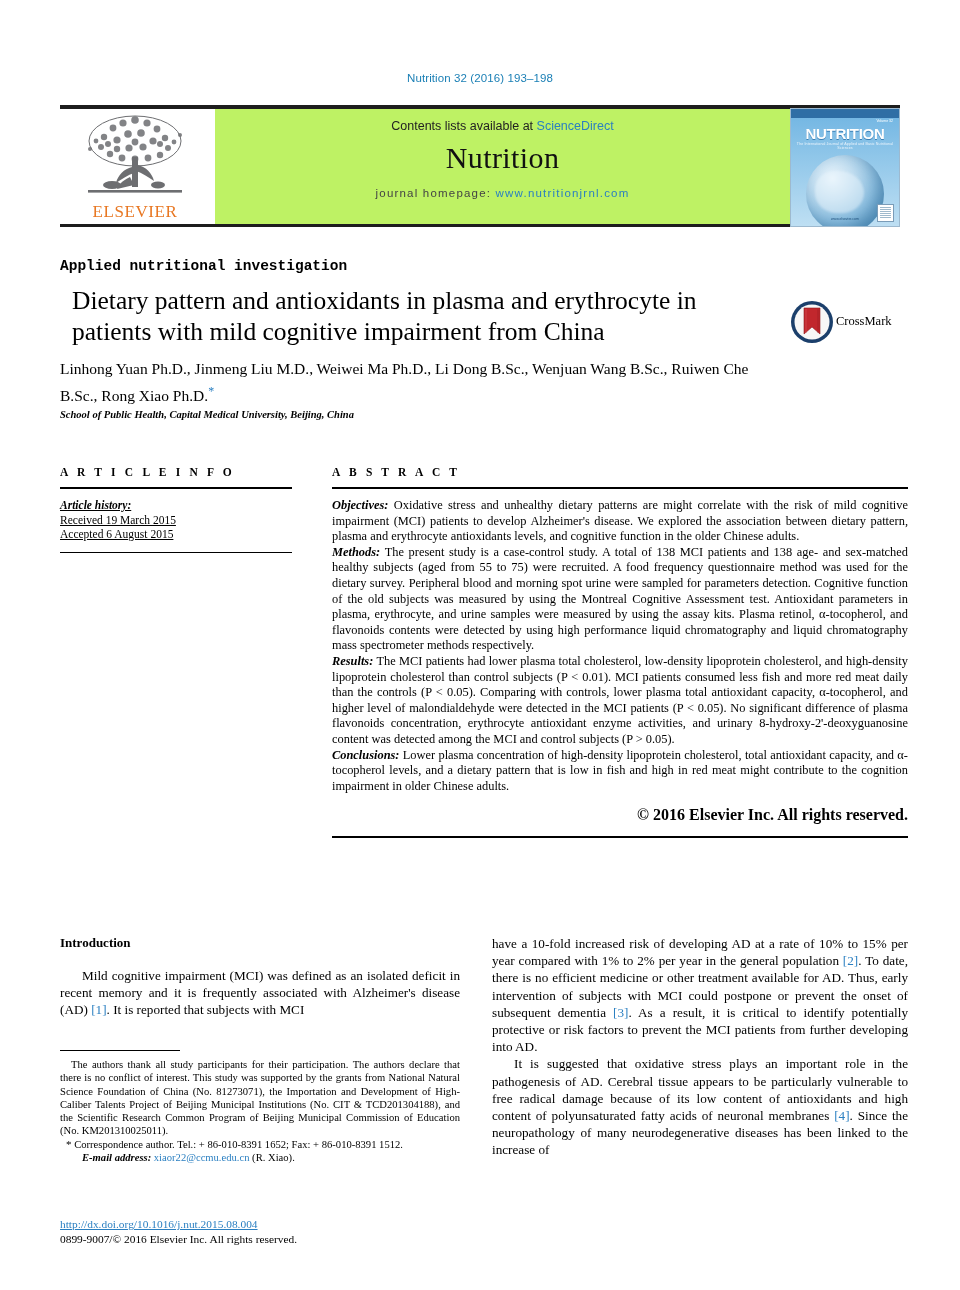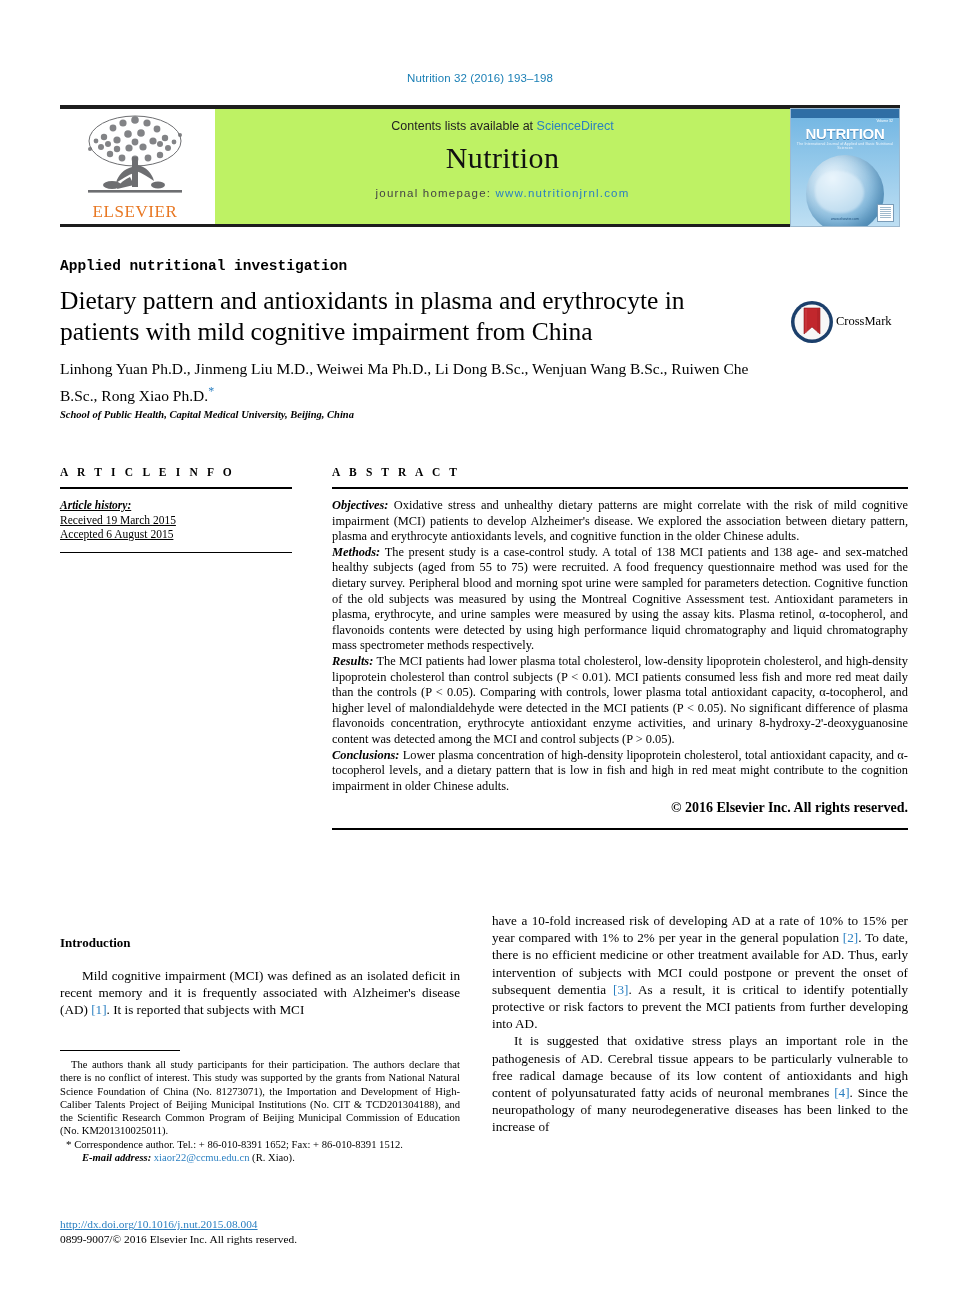--- a/index.html
+++ b/index.html
@@ -204,21 +204,21 @@
   .section-label {
     position: absolute;
     left: 60px;
     top: 258px;
     font-family: Liberation Mono, monospace;
     font-weight: bold;
     font-size: 14.5px;
   }
   .article-title {
     position: absolute;
-    left: 60px;
+    left: 72px;
     top: 285px;
     width: 700px;
     font-family: "Liberation Serif", serif;
     font-size: 25.5px;
     line-height: 31px;
     color: #000;
   }
   .authors {
     position: absolute;
     left: 60px;
@@ -308,43 +308,43 @@
     font-size: 12.4px;
     line-height: 15.6px;
     text-align: justify;
   }
   .abs-body p { margin: 0; }
   .abs-body .lead {
     font-style: italic;
     font-weight: bold;
   }
   .copyright {
-    margin-top: 6px;
+    margin-top: 12px;
     text-align: right;
     font-family: "Liberation Serif", serif;
-    font-size: 14px;
+    font-size: 16px;
     font-weight: bold;
   }
   .abs-rule-bottom {
     margin-top: 12px;
     height: 1.5px;
     background: #000;
   }
 
   
   .body-left {
     position: absolute;
     left: 60px;
     top: 935px;
     width: 400px;
   }
   .body-right {
     position: absolute;
     left: 492px;
-    top: 912px;
+    top: 935px;
     width: 416px;
   }
   .body-h {
     font-family: "Liberation Serif", serif;
     font-weight: bold;
     font-size: 13px;
     margin-bottom: 16px;
   }
   .body-p {
     font-family: "Liberation Serif", serif;

